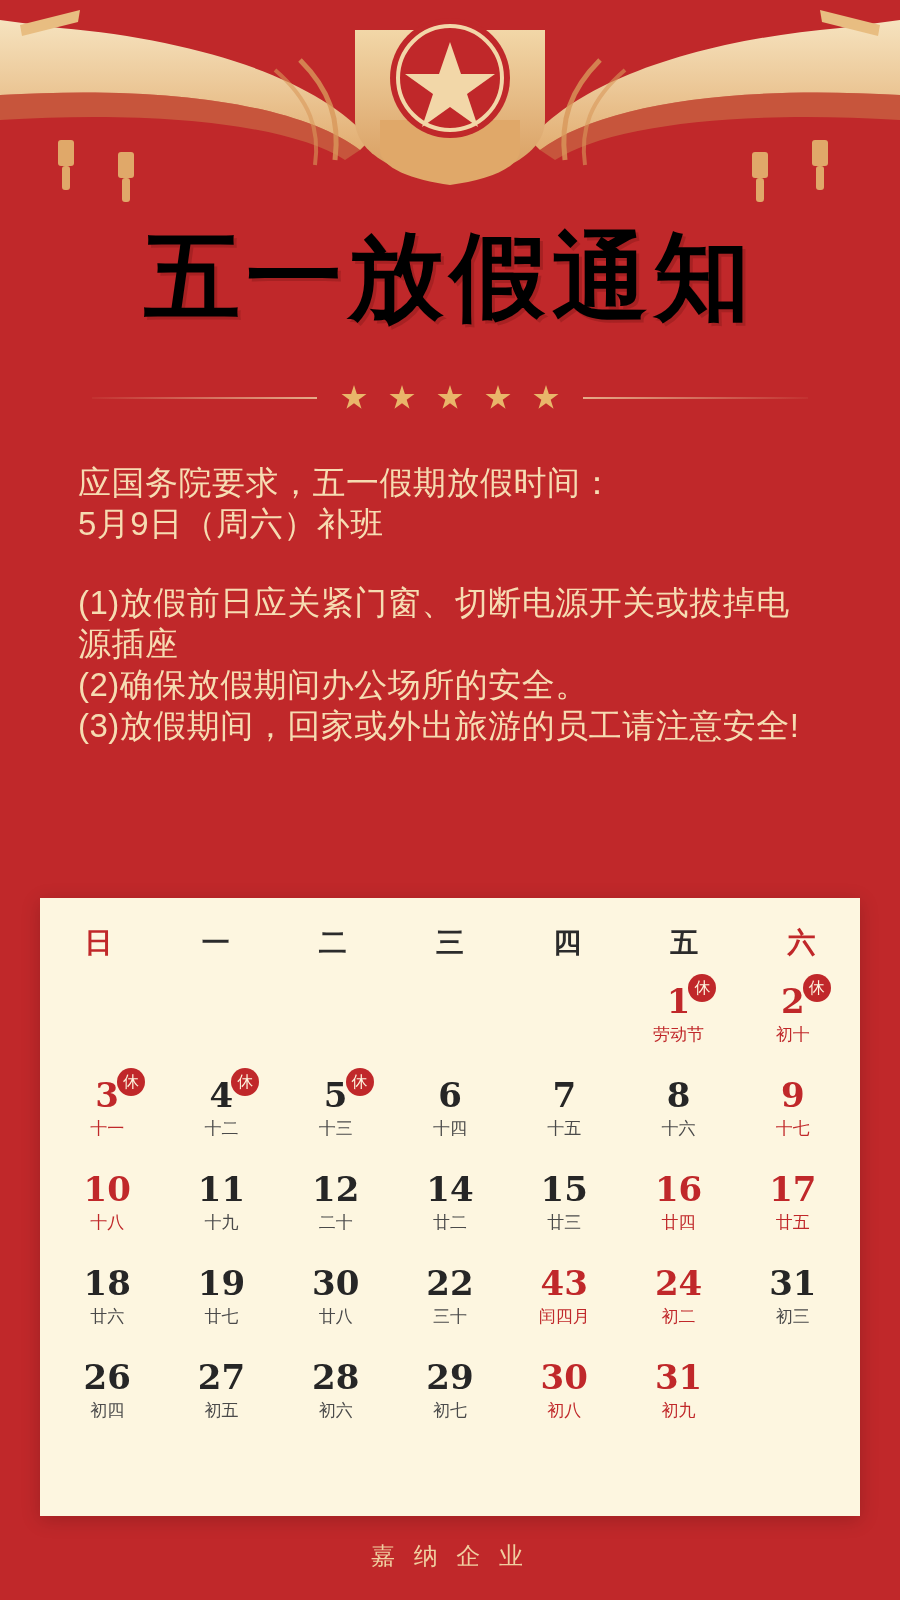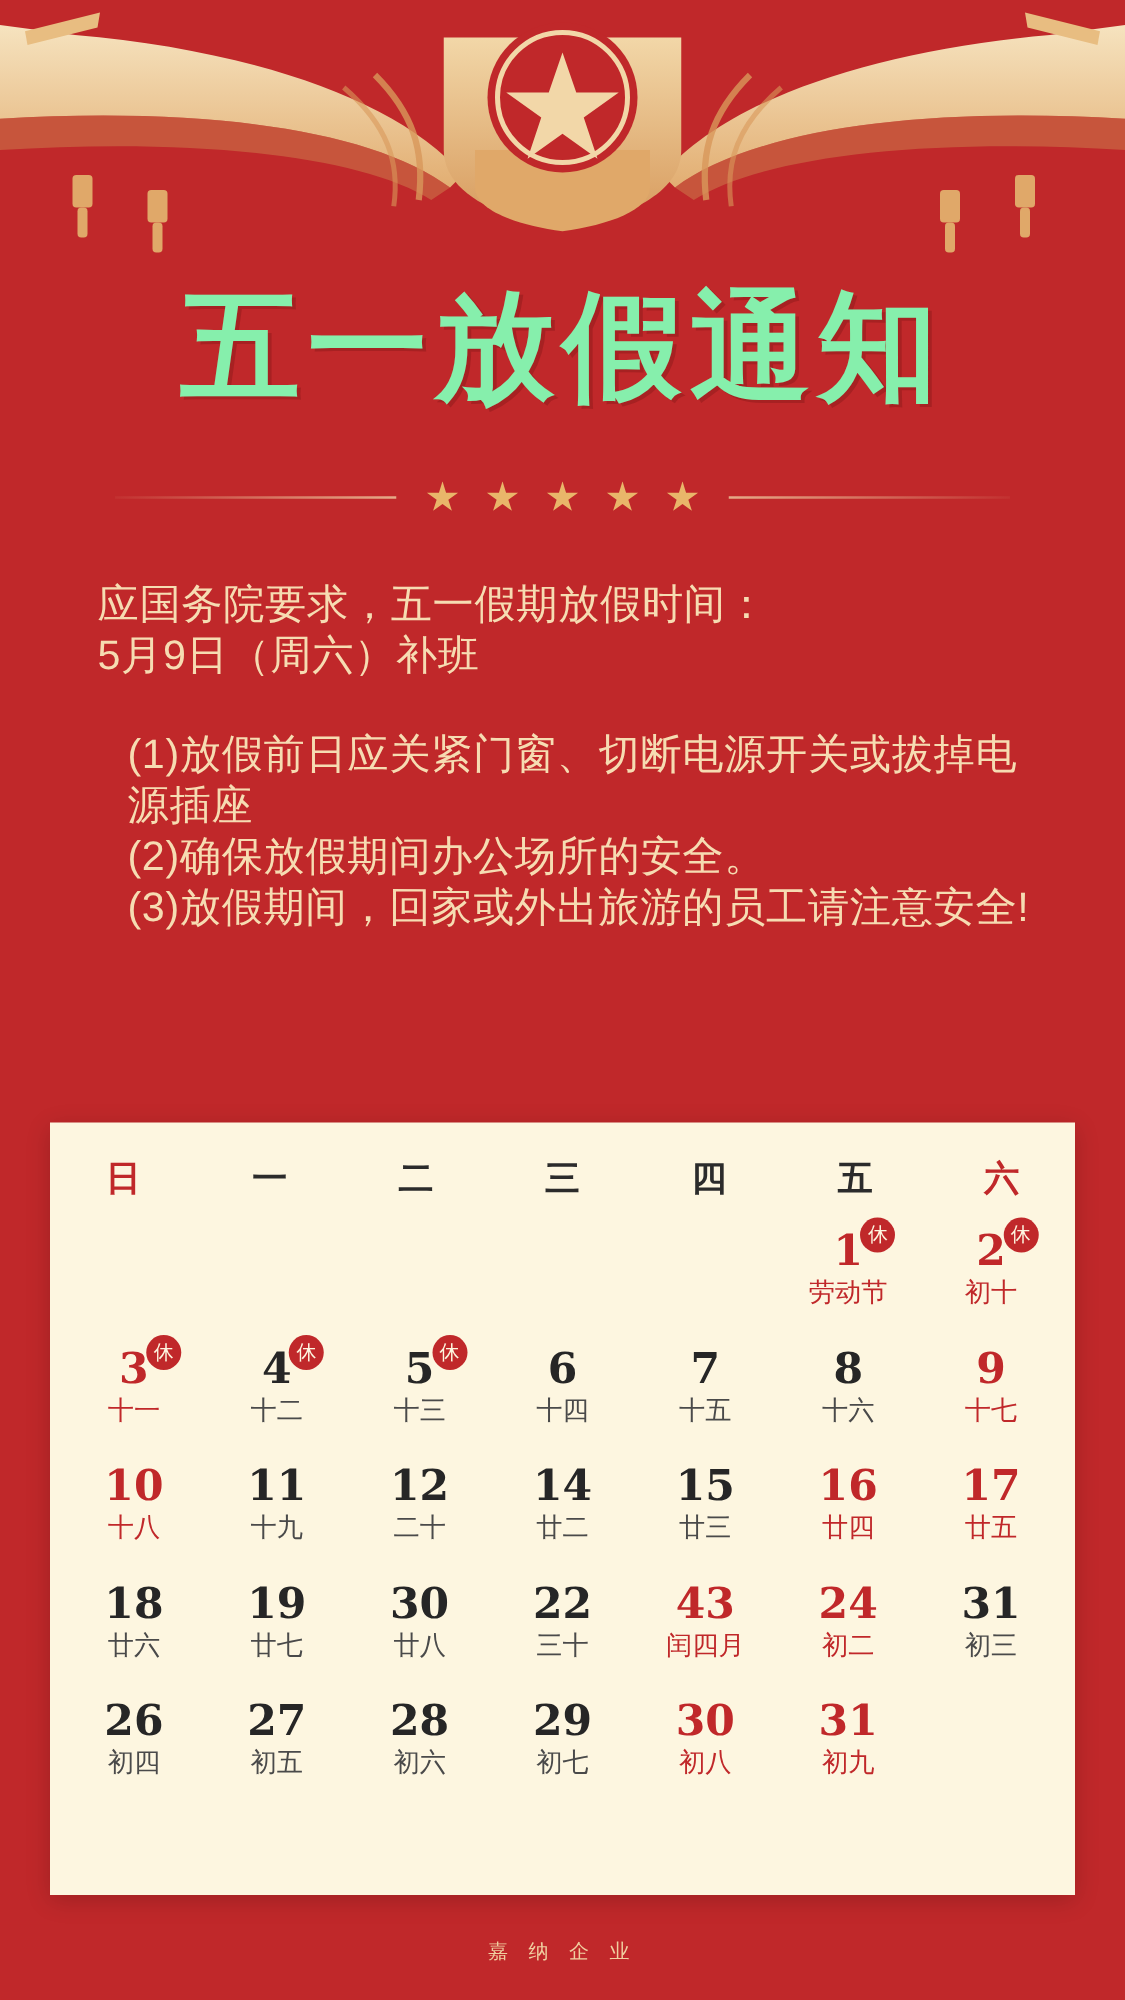--- a/index.html
+++ b/index.html
@@ -31,21 +31,21 @@
     top: 222px;
     left: 0;
     width: 900px;
     text-align: center;
   }
   .title {
     font-family: "DejaVu Serif", serif;
     font-size: 96px;
     font-weight: bold;
     letter-spacing: 6px;
-    color: #86efac;
+    color: #000000;
     line-height: 1.15;
     text-shadow: 3px 3px 0 rgba(120,20,20,0.35);
   }
 
   
   .divider {
     position: absolute;
     top: 385px;
     left: 0;
     width: 900px;
@@ -78,21 +78,21 @@
   .body-text {
     position: absolute;
     top: 462px;
     left: 78px;
     width: 760px;
     color: #f6dcb2;
     font-size: 33px;
     line-height: 41px;
     letter-spacing: 0.5px;
   }
-  .body-text .para + .para { margin-top: 38px; margin-left: 24px; }
+  .body-text .para + .para { margin-top: 38px; }
   .body-text .line { white-space: pre-wrap; }
 
   
   .cal-card {
     position: absolute;
     left: 40px;
     top: 898px;
     width: 820px;
     height: 618px;
     background: #fdf6e0;
@@ -128,21 +128,21 @@
     font-weight: bold;
     color: #262626;
     font-family: "DejaVu Serif", serif;
     line-height: 42px;
     display: inline-block;
     position: relative;
   }
   .cell.weekend .num { color: #c0282a; }
   .cell.holiday .num { color: #c0282a; }
   .cell .lunar {
-    font-size: 21px;
+    font-size: 17px;
     color: #4a4a4a;
     line-height: 26px;
   }
   .cell.weekend .lunar { color: #c0282a; }
   .cell.festival .lunar { color: #c0282a; }
   .badge {
     position: absolute;
     top: -6px;
     right: -26px;
     width: 28px; height: 28px;
@@ -157,21 +157,21 @@
   }
 
   
   .footer {
     position: absolute;
     bottom: 28px;
     left: 0;
     width: 900px;
     text-align: center;
     color: #f0cfa0;
-    font-size: 16px;
+    font-size: 24px;
     letter-spacing: 6px;
   }
 </style>
 </head>
 <body>
 
 <div class="banner">
   <svg width="900" height="210" viewBox="0 0 900 210" xmlns="http://www.w3.org/2000/svg">
     <defs>
       <linearGradient id="gBan" x1="0" y1="0" x2="0" y2="1">

